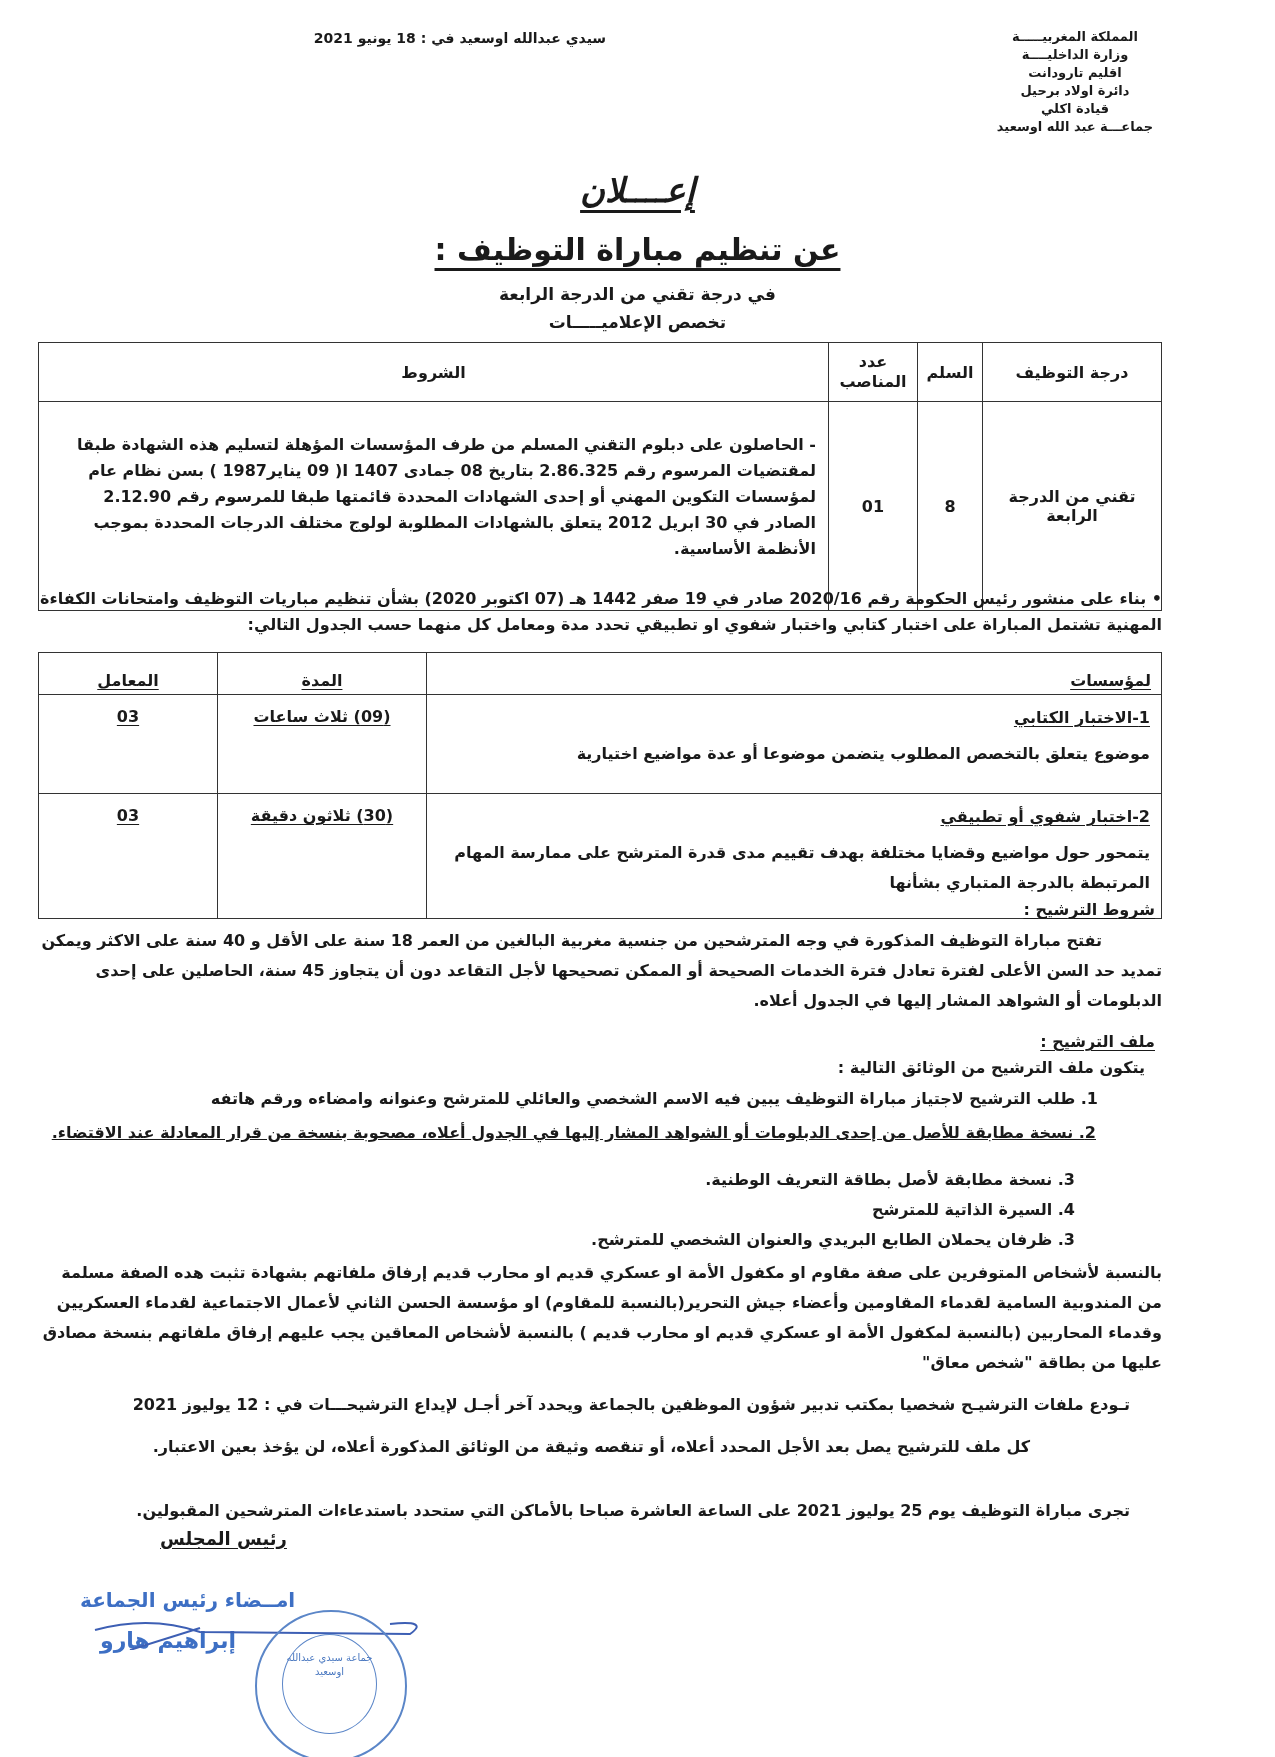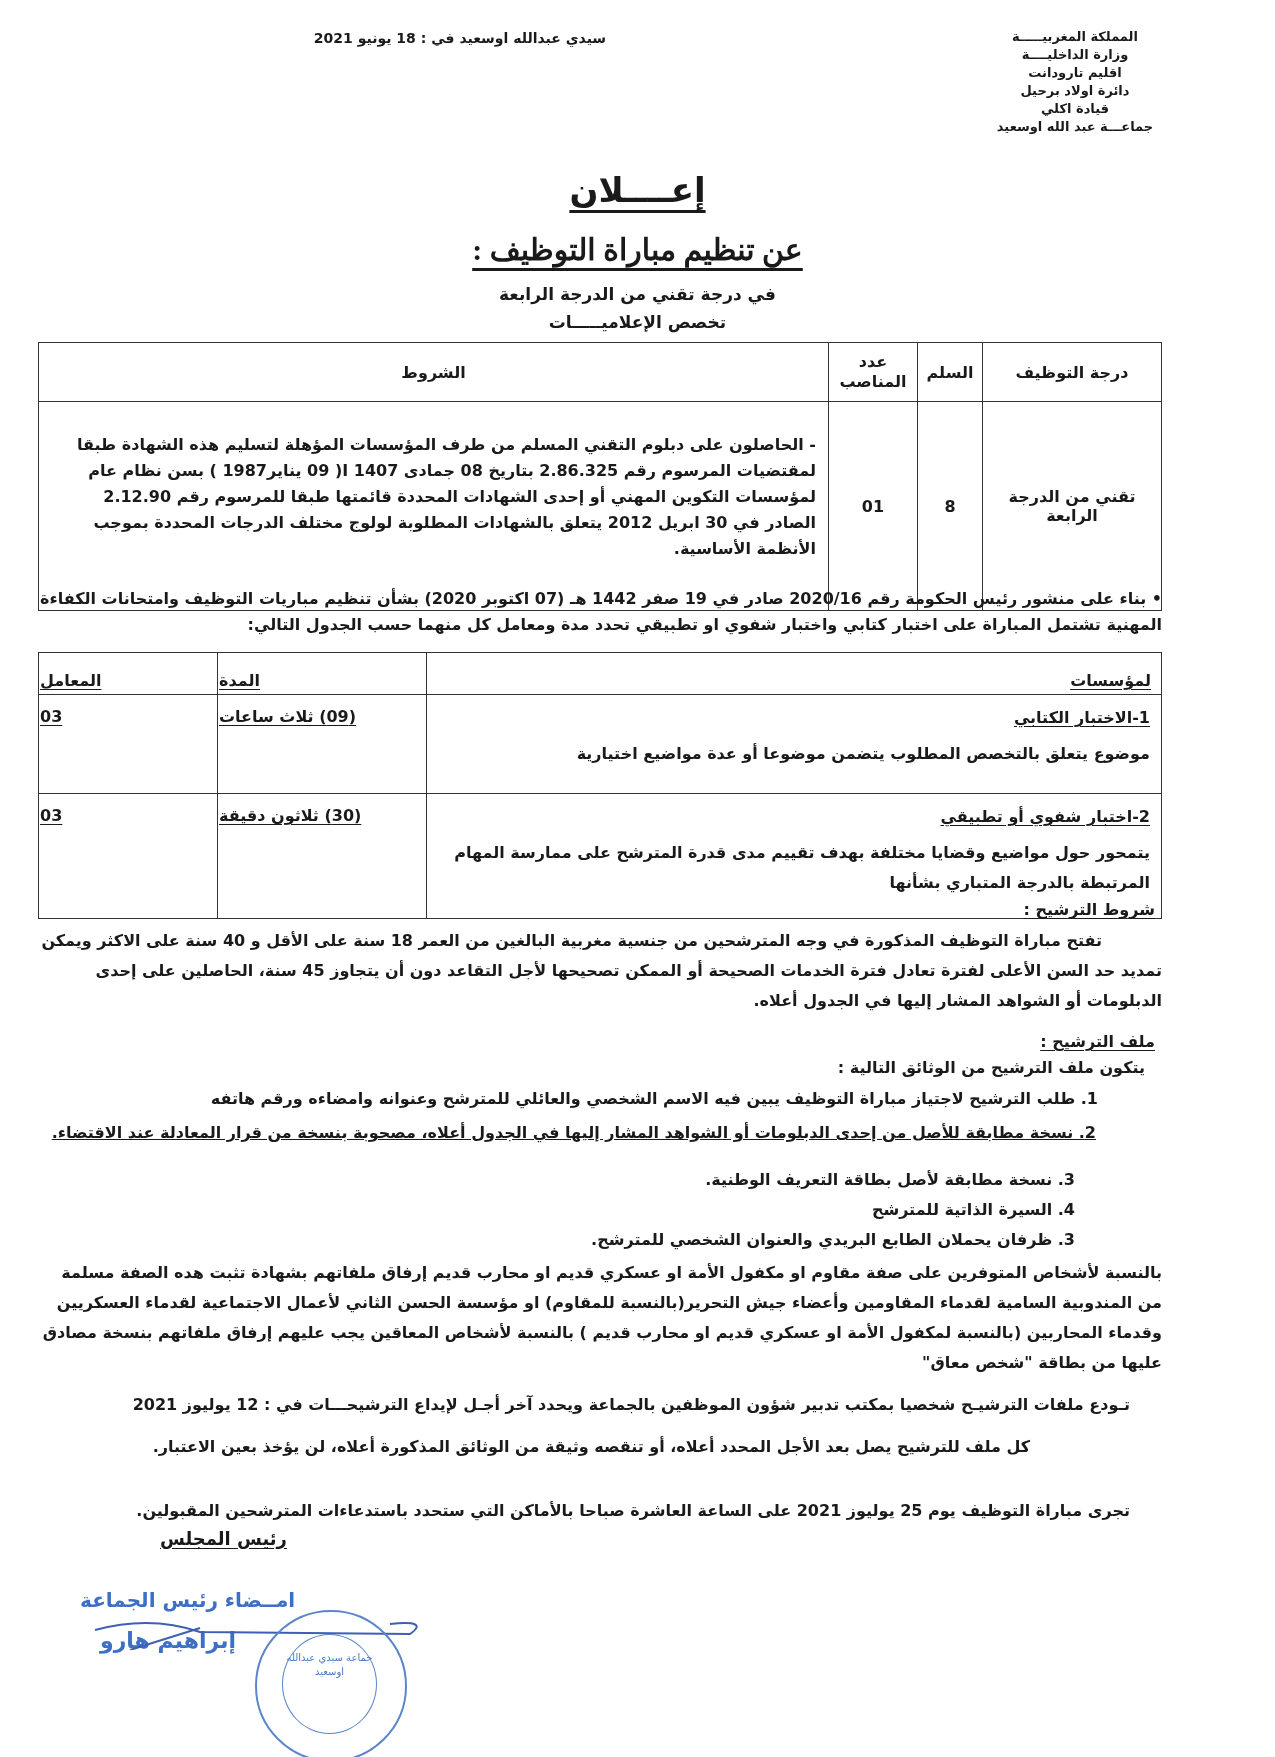--- a/index.html
+++ b/index.html
@@ -6,24 +6,24 @@
   body { width: 1275px; height: 1757px; position: relative; overflow: hidden;
          font-family: "DejaVu Sans", "Liberation Sans", sans-serif; color: #1a1a1a; }
   .abs { position: absolute; }
   .hdr-block { position: absolute; top: 28px; right: 120px; width: 160px; text-align: center;
                font-size: 13px; line-height: 18px; font-weight: bold; direction: rtl; }
   .hdr-block div { white-space: nowrap; }
   .date-line { position: absolute; top: 30px; left: 300px; width: 320px; font-size: 14px;
                font-weight: bold; direction: rtl; text-align: center; }
   .title1 { position: absolute; top: 170px; left: 0; width: 1275px; text-align: center;
             font-size: 34px; font-weight: bold; direction: rtl; }
-  .title1 span { text-decoration: underline; text-underline-offset: 8px; }
+  .title1 span { text-decoration: underline; text-underline-offset: 8px; font-style: italic; }
   .title2 { position: absolute; top: 232px; left: 0; width: 1275px; text-align: center;
             font-size: 30px; font-weight: bold; direction: rtl; }
-  .title2 span { text-decoration: underline; text-underline-offset: 8px; font-family: Liberation Serif, serif; }
+  .title2 span { text-decoration: underline; text-underline-offset: 8px; }
   .sub1 { position: absolute; top: 284px; left: 0; width: 1275px; text-align: center;
           font-size: 17px; font-weight: bold; direction: rtl; }
   .sub2 { position: absolute; top: 312px; left: 0; width: 1275px; text-align: center;
           font-size: 17px; font-weight: bold; direction: rtl; }
 
   table { border-collapse: collapse; direction: rtl; }
   .t1 { position: absolute; top: 342px; left: 38px; width: 1124px; }
   .t1 th, .t1 td { border: 1.5px solid #333; font-weight: bold; }
   .t1 th { height: 56px; font-size: 16px; text-align: center; }
   .t1 td { height: 178px; font-size: 16px; text-align: center; vertical-align: middle; }
@@ -31,21 +31,21 @@
 
   .para-a { position: absolute; top: 586px; left: 38px; width: 1124px; font-size: 16px;
             font-weight: bold; line-height: 26px; direction: rtl; text-align: right; }
 
   .t2 { position: absolute; top: 652px; left: 38px; width: 1124px; }
   .t2 td { border: 1.5px solid #333; font-weight: bold; font-size: 16px; }
   .t2 .hrow td { height: 36px; vertical-align: bottom; padding-bottom: 4px; }
   .u { text-decoration: underline; text-underline-offset: 3px; }
   .exam-title { margin-top: 12px; margin-right: 10px; }
   .exam-desc { margin: 12px 10px 8px 10px; line-height: 30px; }
-  .center { text-align: left; margin-left: 7px; }
+  .center { text-align: center; margin-left: 7px; }
 
   .sec { position: absolute; right: 120px; font-size: 16px; font-weight: bold; direction: rtl; text-align: right; }
   .body-text { position: absolute; left: 38px; width: 1124px; font-size: 16px; font-weight: bold;
                line-height: 30px; direction: rtl; text-align: right; }
   .list-item { position: absolute; font-size: 16px; font-weight: bold; direction: rtl; text-align: right; white-space: nowrap; }
 
   .stamp { position: absolute; left: 255px; top: 1610px; width: 148px; height: 148px;
            border: 2px solid #5b86c8; border-radius: 50%; }
   .stamp-inner { position: absolute; left: 25px; top: 22px; width: 95px; height: 100px;
                  border: 1.5px solid #5b86c8; border-radius: 50%; color: #4a78c0; font-size: 10px;

